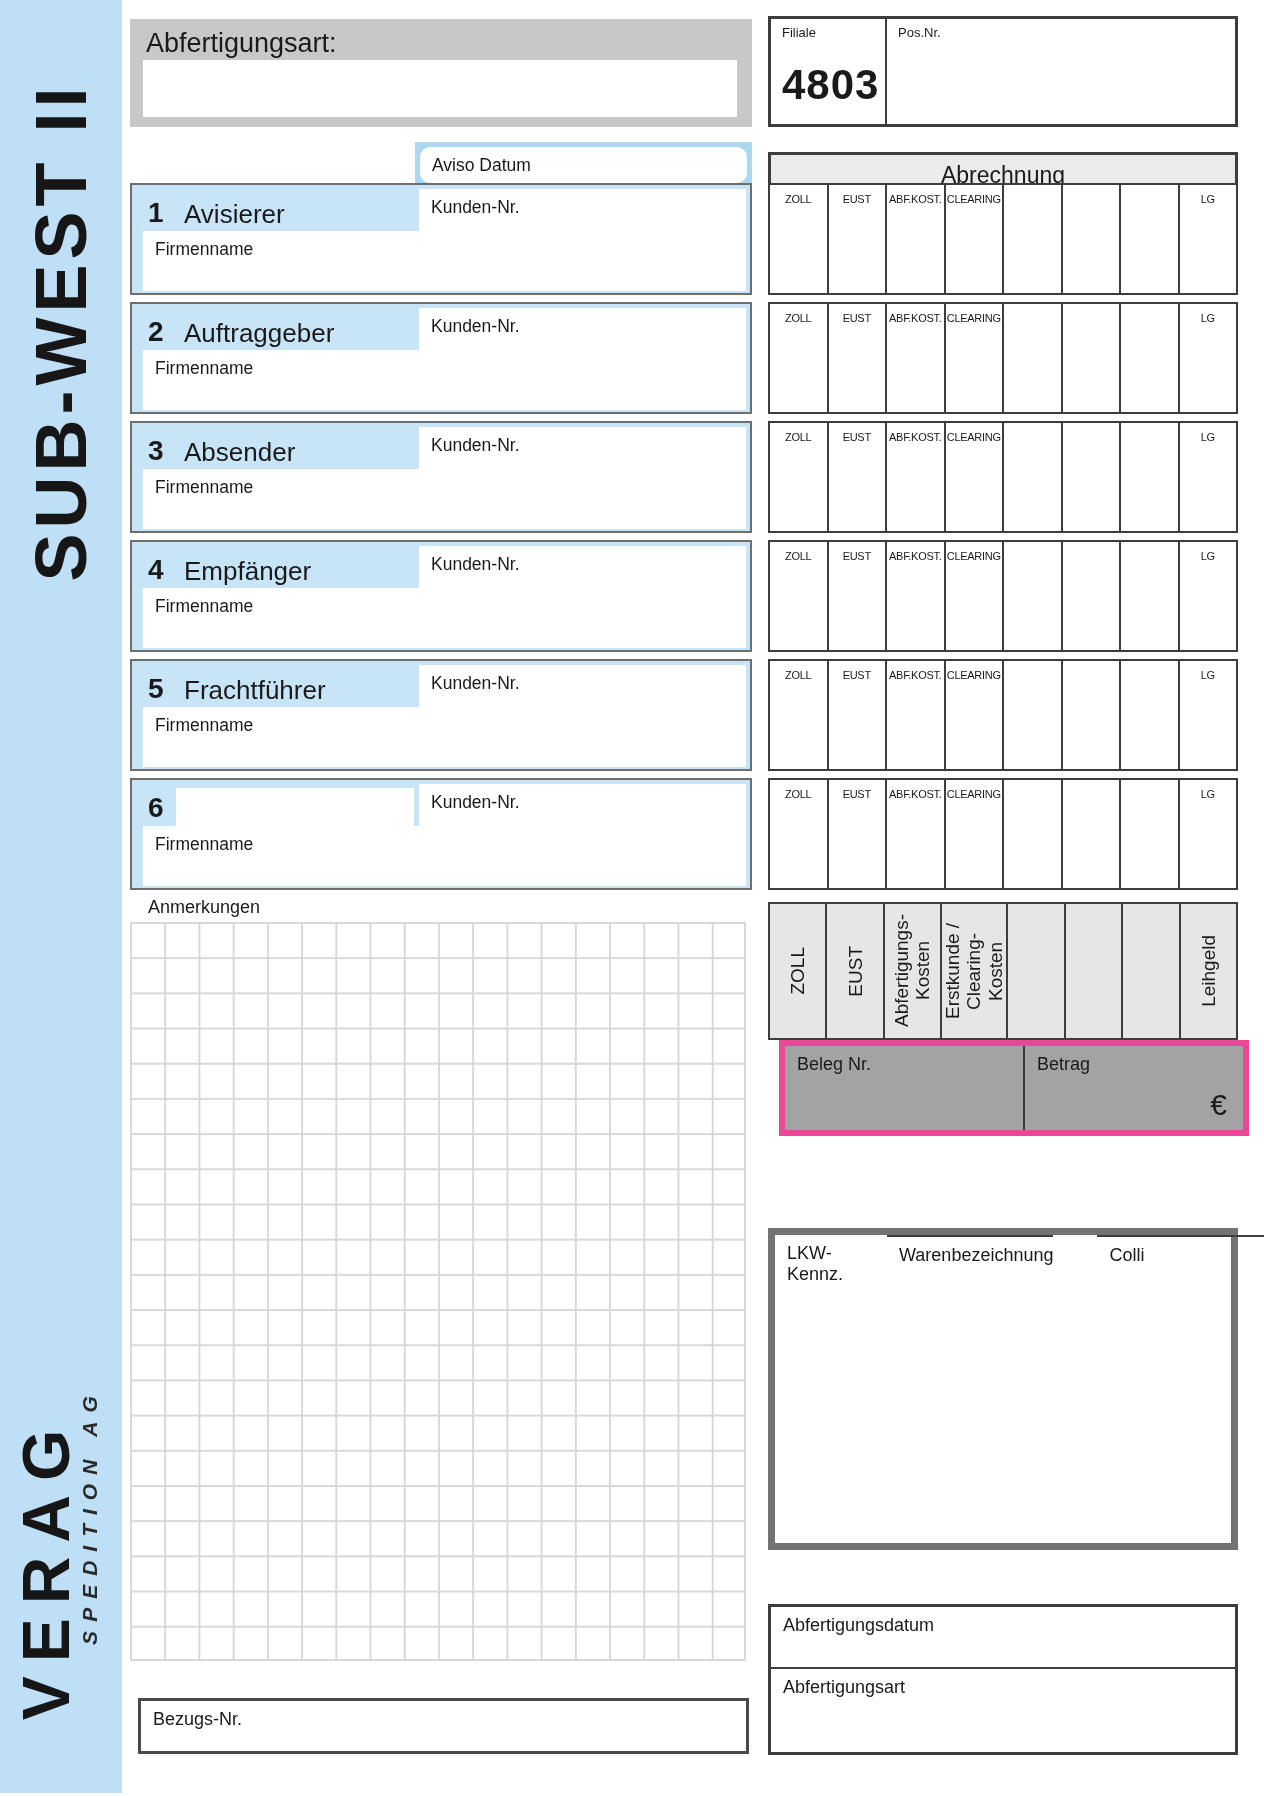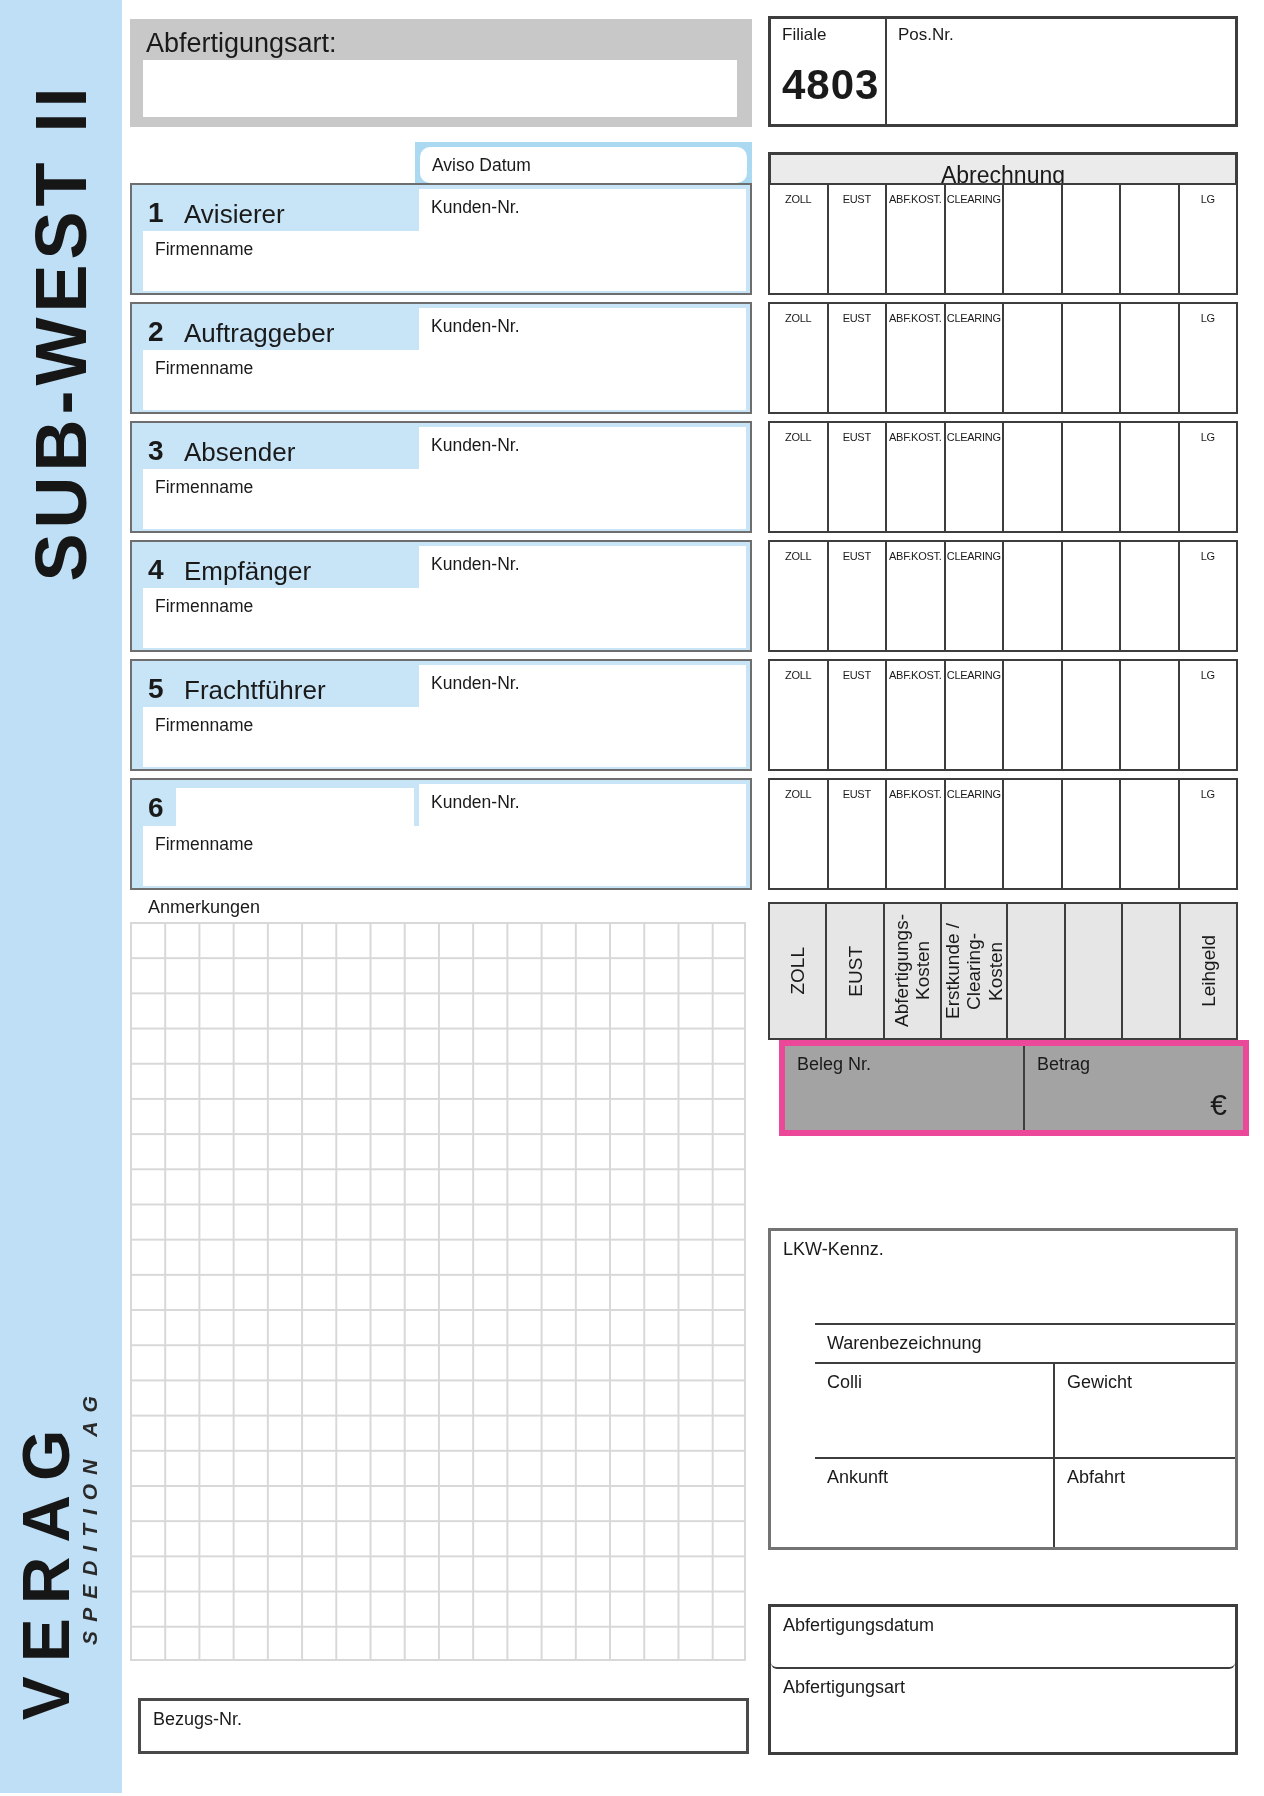--- a/index.html
+++ b/index.html
@@ -19,21 +19,21 @@
 
   
   .graybox { left:130px; top:19px; width:622px; height:108px; background:#c8c8c8; }
   .graybox .glbl { position:absolute; left:16px; top:9px; font-size:27px; }
   .graybox .ginput { position:absolute; left:13px; top:41px; width:594px; height:57px; background:#fff; }
 
   
   .filiale { left:768px; top:16px; width:470px; height:111px; border:3px solid #3d3d3d; background:#fff; display:flex; }
   .filiale .c1 { width:116px; border-right:2px solid #3d3d3d; position:relative; }
   .filiale .c2 { flex:1; position:relative; }
-  .slbl { font-size:17px; padding:6px 4px 0 11px; display:block; }
+  .slbl { font-size:13px; padding:6px 4px 0 11px; display:block; }
   .filnum { position:absolute; left:11px; top:42px; font-size:42px; font-weight:bold; letter-spacing:1px; }
 
   
   .aviso { left:415px; top:142px; width:337px; height:41px; background:#abd9f2; }
   .aviso .in { position:absolute; left:5px; top:5px; right:5px; bottom:0; background:#fff;border-radius:10px; }
 
   
   .prow { left:130px; width:622px; height:112px; background:#c8e5f8; border:2px solid #6e6e6e; }
   .pnum { position:absolute; left:16px; top:12px; font-size:28px; font-weight:bold; }
   .pname { position:absolute; left:52px; top:14px; font-size:26px; }
@@ -66,32 +66,32 @@
 
   
   .anmlbl { left:148px; top:897px; font-size:18px; }
   .grid { left:130px; top:922px; width:616px; height:739px; background:#fff;
           background-image:linear-gradient(to right,#d8d8d8 2px,transparent 2px),
                            linear-gradient(to bottom,#d8d8d8 2px,transparent 2px);
           background-size:34.22px 35.19px;
           border-right:2px solid #d8d8d8; border-bottom:2px solid #d8d8d8; }
 
   
-  .ship { left:768px; top:1228px; width:470px; height:322px; border:3px solid #737373; background:#fff;
-          display:flex; flex-direction:column; }
+  .ship { left:768px; top:1228px; width:470px; height:322px; border:7px solid #737373; background:#fff;
+          display:flex; }
   .sr { position:relative; }
   .bt { border-top:2px solid #3d3d3d;margin-left:44px; }
   .two { display:flex; }
   .sc1 { width:240px; border-right:2px solid #3d3d3d; }
   .sc2 { flex:1; }
 
   
   .foot { left:768px; top:1604px; width:470px; height:151px; border:3px solid #3d3d3d; background:#fff;
           display:flex; flex-direction:column; }
-  .foot .f1 { height:62px; border-bottom:2px solid #3d3d3d;border-radius:6px; }
+  .foot .f1 { height:62px; border-bottom:2px solid #3d3d3d; }
   .foot .f2 { flex:1; }
 
   
   .bezugs { left:138px; top:1698px; width:611px; height:56px; border:3px solid #4a4a4a; background:#fff; }
 </style>
 </head>
 <body>
 
 <div class="page">
 

